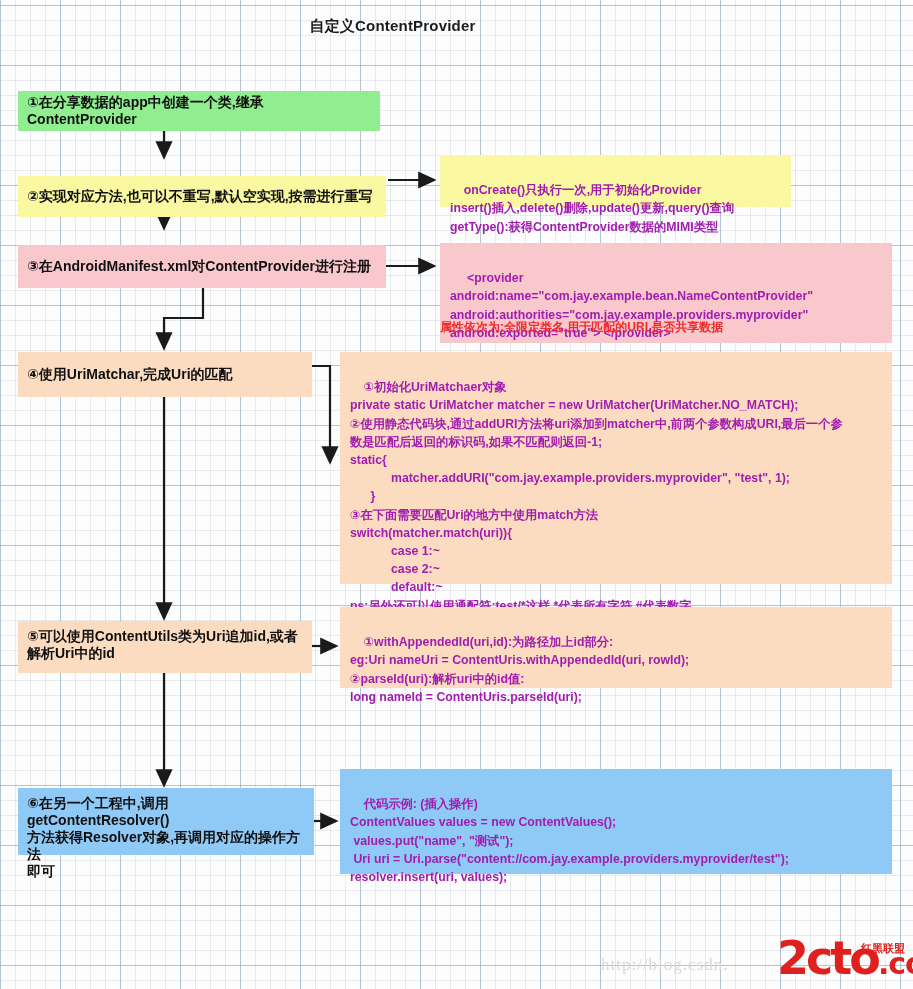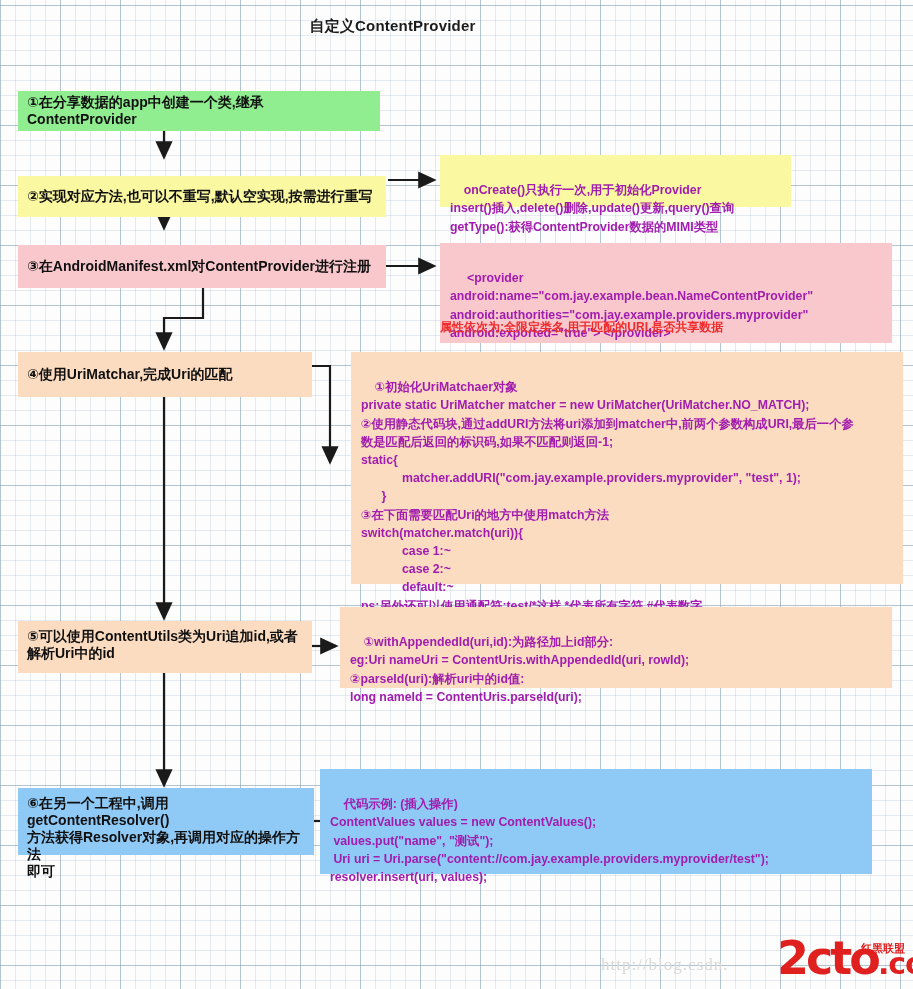--- a/index.html
+++ b/index.html
@@ -129,21 +129,21 @@
   </div>
 
   <div class="abs red-note" style="left:440px;top:319px;">
     <span>属性依次为:全限定类名,用于匹配的URI,是否共享数据</span>
   </div>
 
   <div class="abs node" style="left:18px;top:352px;width:294px;height:45px;background:#FBDCC0;">
     <span class="txt">④使用UriMatchar,完成Uri的匹配</span>
   </div>
 
-  <div class="abs code" style="left:340px;top:352px;width:552px;height:232px;background:#FBDCC0;margin-left:11px;">
+  <div class="abs code" style="left:340px;top:352px;width:552px;height:232px;background:#FBDCC0;">
     <span>①初始化UriMatchaer对象
 private static UriMatcher matcher = new UriMatcher(UriMatcher.NO_MATCH);
 ②使用静态代码块,通过addURI方法将uri添加到matcher中,前两个参数构成URI,最后一个参
 数是匹配后返回的标识码,如果不匹配则返回-1;
 static{
             matcher.addURI("com.jay.example.providers.myprovider", "test", 1);
       }
 ③在下面需要匹配Uri的地方中使用match方法
 switch(matcher.match(uri)){
             case 1:~
@@ -163,21 +163,21 @@
 ②parseId(uri):解析uri中的id值:
 long nameId = ContentUris.parseId(uri);</span>
   </div>
 
   <div class="abs node topal" style="left:18px;top:788px;width:296px;height:67px;background:#8FC9F5;">
     <span class="txt">⑥在另一个工程中,调用getContentResolver()
 方法获得Resolver对象,再调用对应的操作方法
 即可</span>
   </div>
 
-  <div class="abs code" style="left:320px;top:769px;width:552px;height:105px;background:#8FC9F5;">
+  <div class="abs code" style="left:340px;top:769px;width:552px;height:105px;background:#8FC9F5;">
     <span>代码示例: (插入操作)
 ContentValues values = new ContentValues();
  values.put("name", "测试");
  Uri uri = Uri.parse("content://com.jay.example.providers.myprovider/test");
 resolver.insert(uri, values);</span>
   </div>
 
   <div class="abs wm-url" style="left:601px;top:955px;">
     <span>http://blog.csdn.</span>
   </div>

